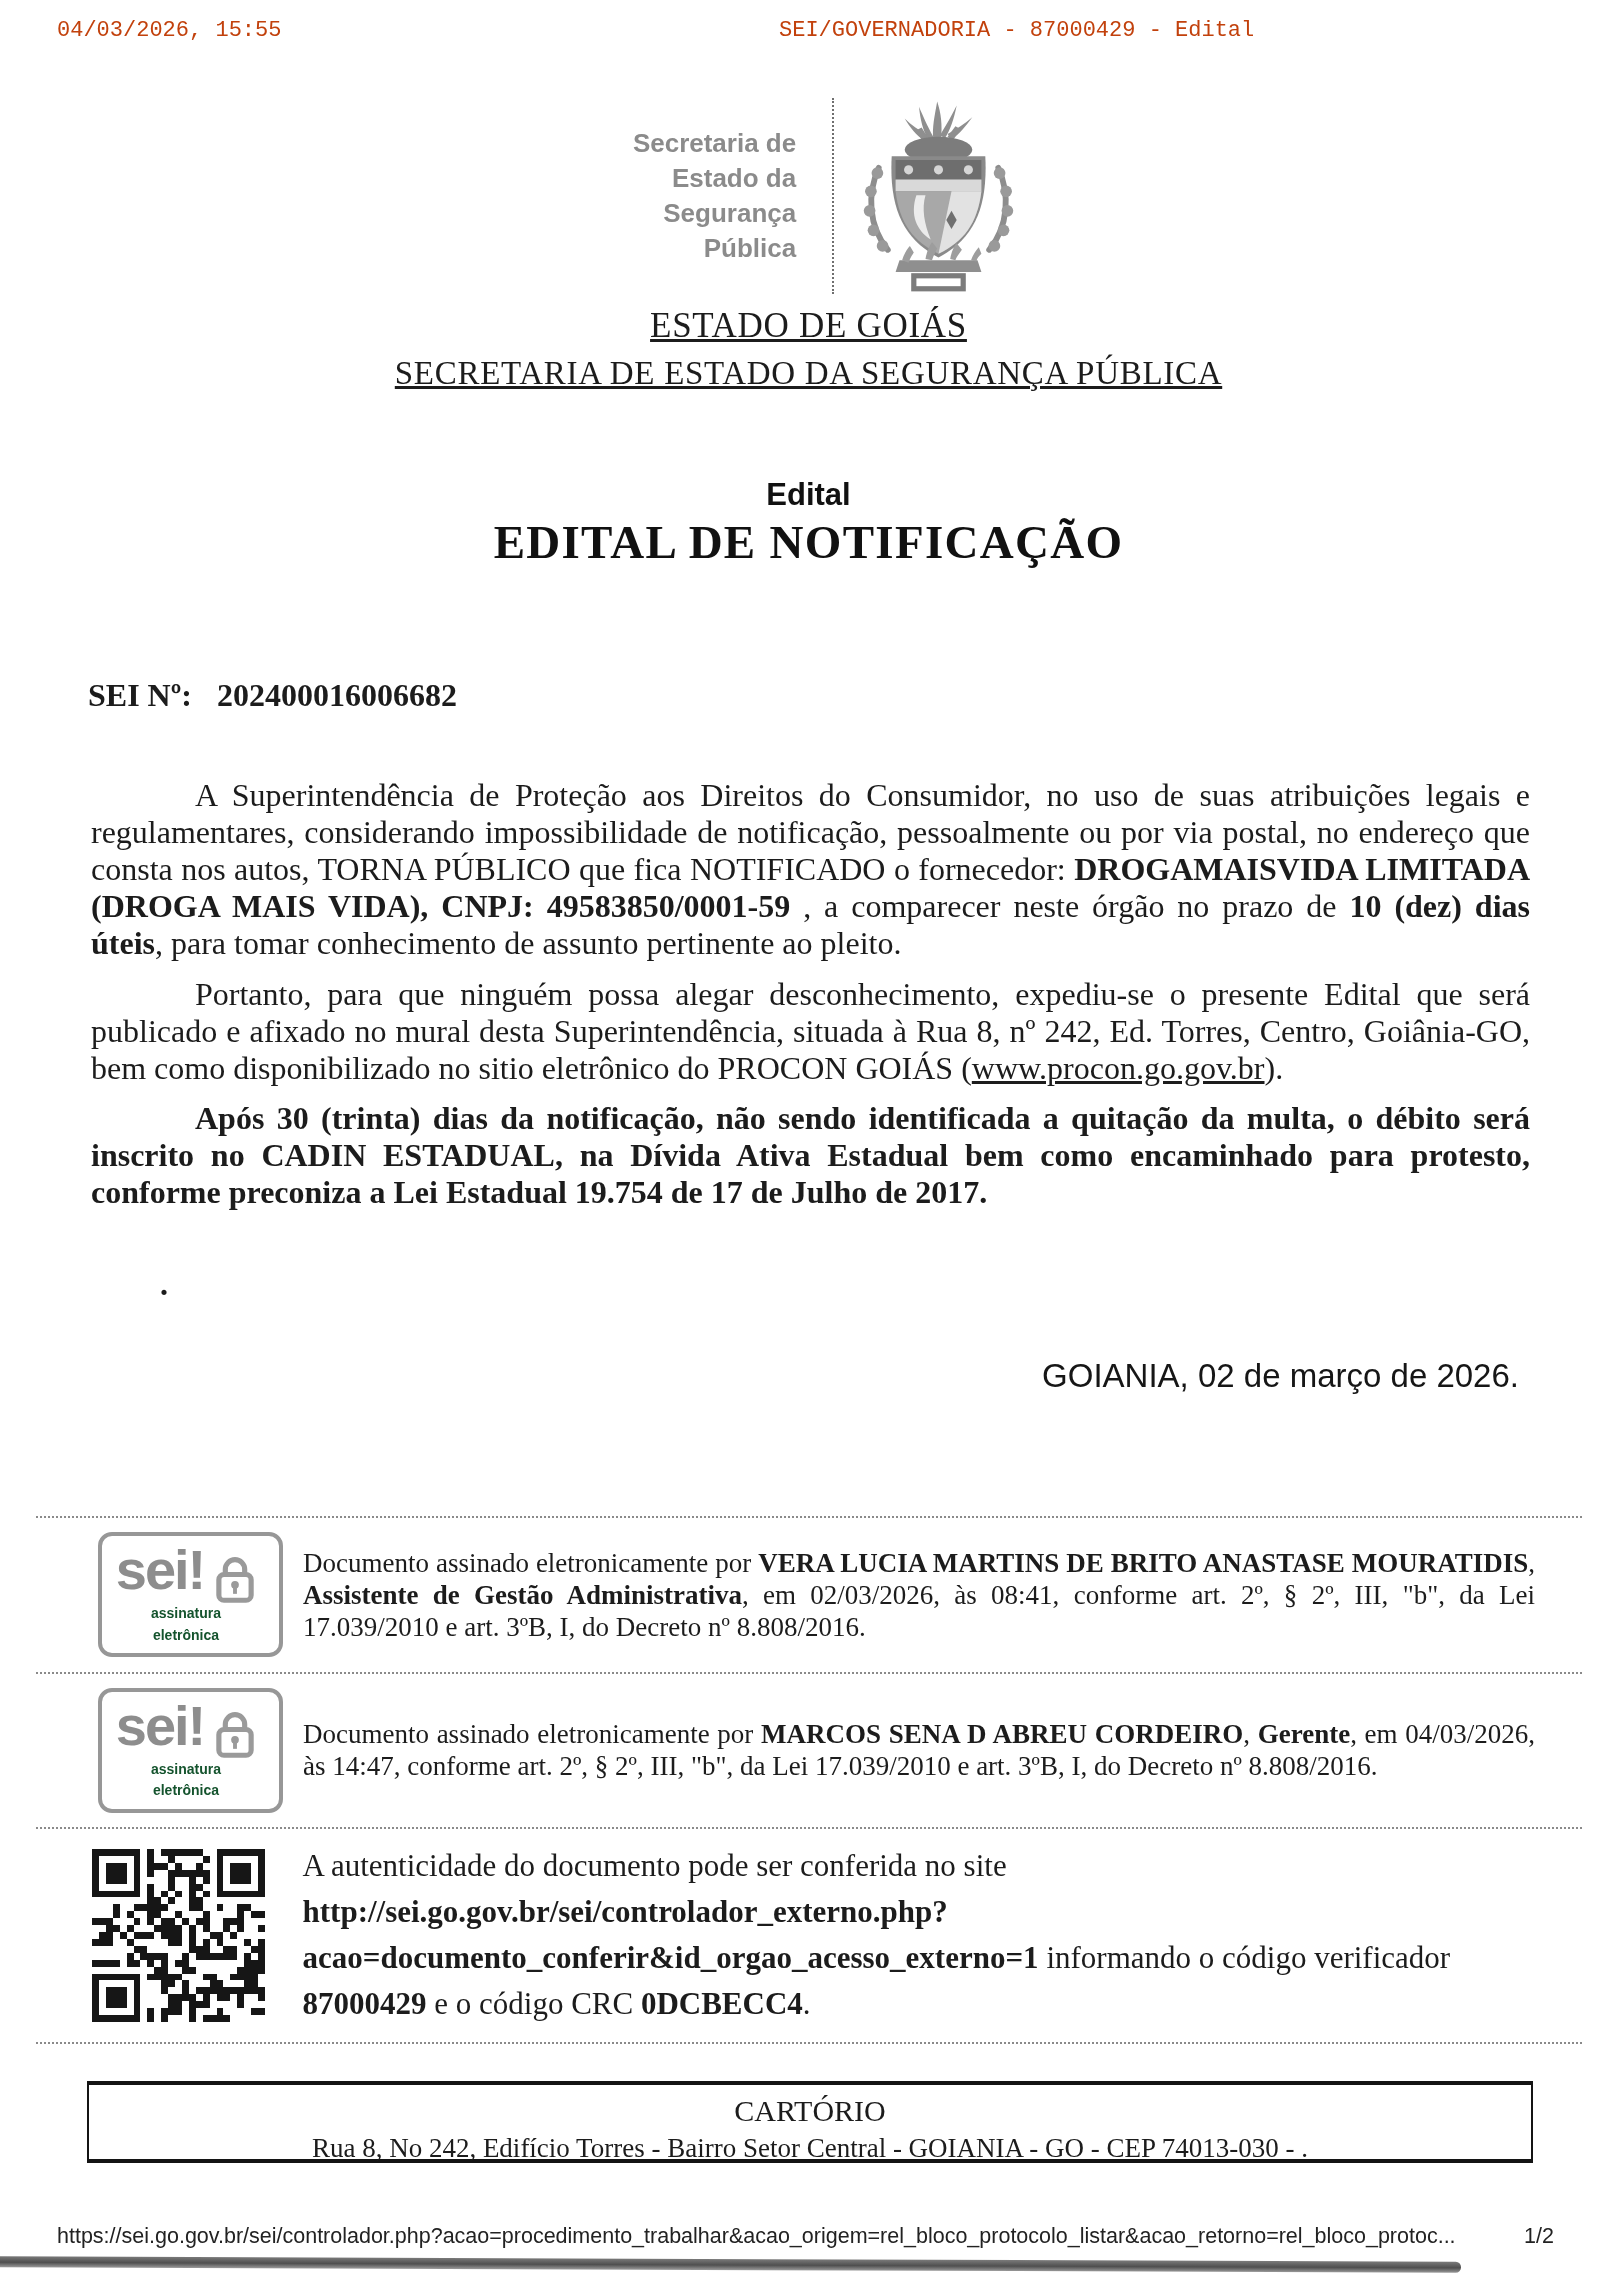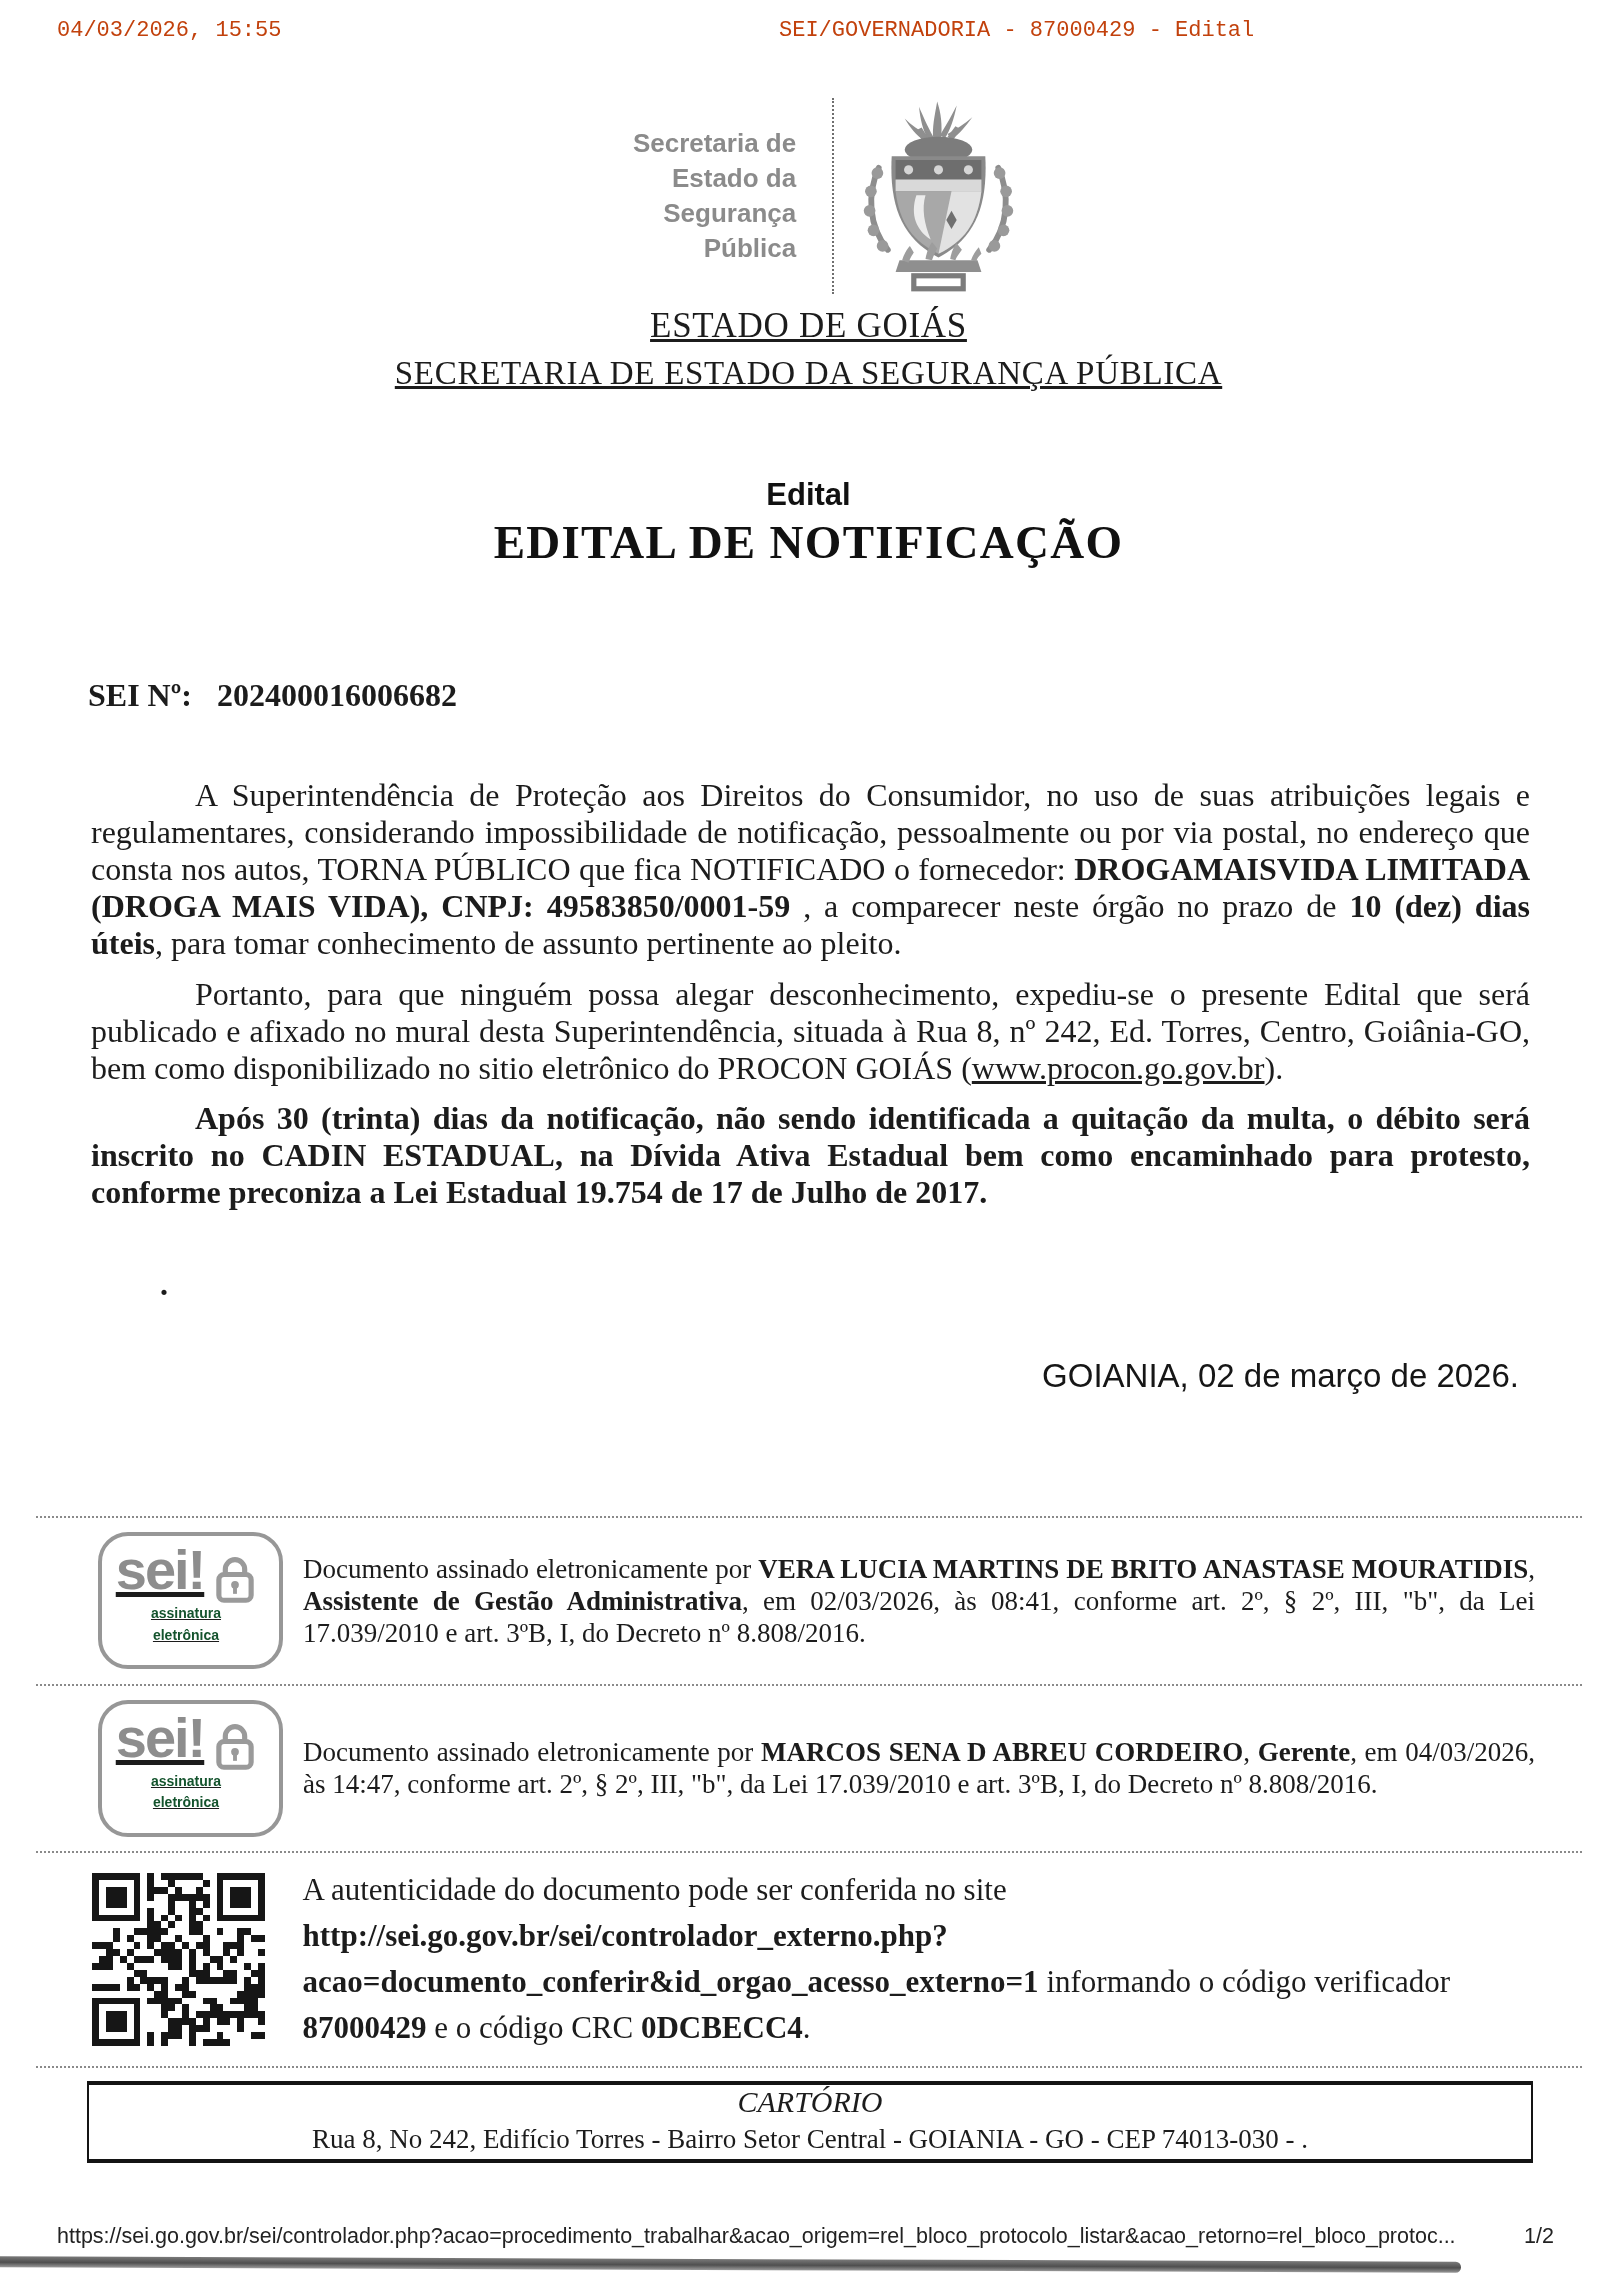--- a/index.html
+++ b/index.html
@@ -38,36 +38,36 @@
   .stray-dot{position:absolute;top:1266px;left:160px;font-size:32px;font-weight:bold;}
   .date-line{position:absolute;top:1357px;right:98px;
     font-family:"Liberation Sans", sans-serif;font-size:33px;color:#161616;}
   
   .sign-table{position:absolute;top:1516px;left:36px;width:1546px;}
   .sign-row{display:flex;align-items:center;border-top:2px dotted #8a8a8a;padding:14.3px 0 14.3px 62px;}
   .sign-row:last-child{border-bottom:2px dotted #8a8a8a;}
   .sign-text{font-size:27px;line-height:32px;margin-left:20px;width:1232px;text-align:justify;}
   .verify-text{font-size:31px;line-height:46px;margin-left:38px;width:1232px;}
   
-  .stamp{flex:0 0 auto;width:168px;height:117px;border:4.6px solid #979797;border-radius:30px;
+  .stamp{flex:0 0 auto;width:168px;height:117px;border:4.6px solid #979797;border-radius:14px;
     display:grid;grid-template-columns:98px 52px;grid-template-rows:68px 47px;
-    padding:0 0 12px 9px;align-items:center;text-decoration:underline;}
+    padding:0 0 0 9px;align-items:center;}
   .stamp-brand{grid-column:1;grid-row:1;font-family:"Liberation Sans", sans-serif;
     font-weight:bold;font-size:56px;color:#8d8d8d;letter-spacing:-2px;text-align:center;line-height:1;}
   .stamp-lock{grid-column:2;grid-row:1;align-self:center;justify-self:center;margin-top:17px;}
   .stamp-words{grid-column:1 / span 2;grid-row:2;font-family:"Liberation Sans", sans-serif;
     font-weight:bold;font-size:14px;line-height:21.5px;color:#14532d;text-align:center;margin-top:-6.5px;}
   
   .qr-box{flex:0 0 auto;width:173px;height:173px;margin-left:-6.5px;}
   
   .cartorio{position:absolute;top:2081px;left:87px;width:1442px;height:74px;
     border-top:4.6px solid #141414;border-bottom:4.6px solid #141414;
     border-left:2.6px solid #141414;border-right:2.6px solid #141414;
     text-align:center;}
-  .cartorio-title{font-size:30px;font-style:italic;}
+  .cartorio-title{font-size:30px;margin-top:9px;}
   .cartorio-addr{font-size:27px;margin-top:5.2px;}
   
   .print-footer{position:absolute;top:2224px;left:57px;right:63px;
     font-family:"Liberation Sans", sans-serif;font-size:21.5px;color:#222;
     display:flex;justify-content:space-between;}
   .scan-shadow{position:absolute;top:2259px;left:-6.5px;width:1467px;height:11px;
     background:linear-gradient(to bottom,#7a7a7a,#4f4f4f 55%,#9a9a9a);
     transform:rotate(0.22deg);border-radius:5.2px;}
   .u{text-decoration:underline;}
 </style>

